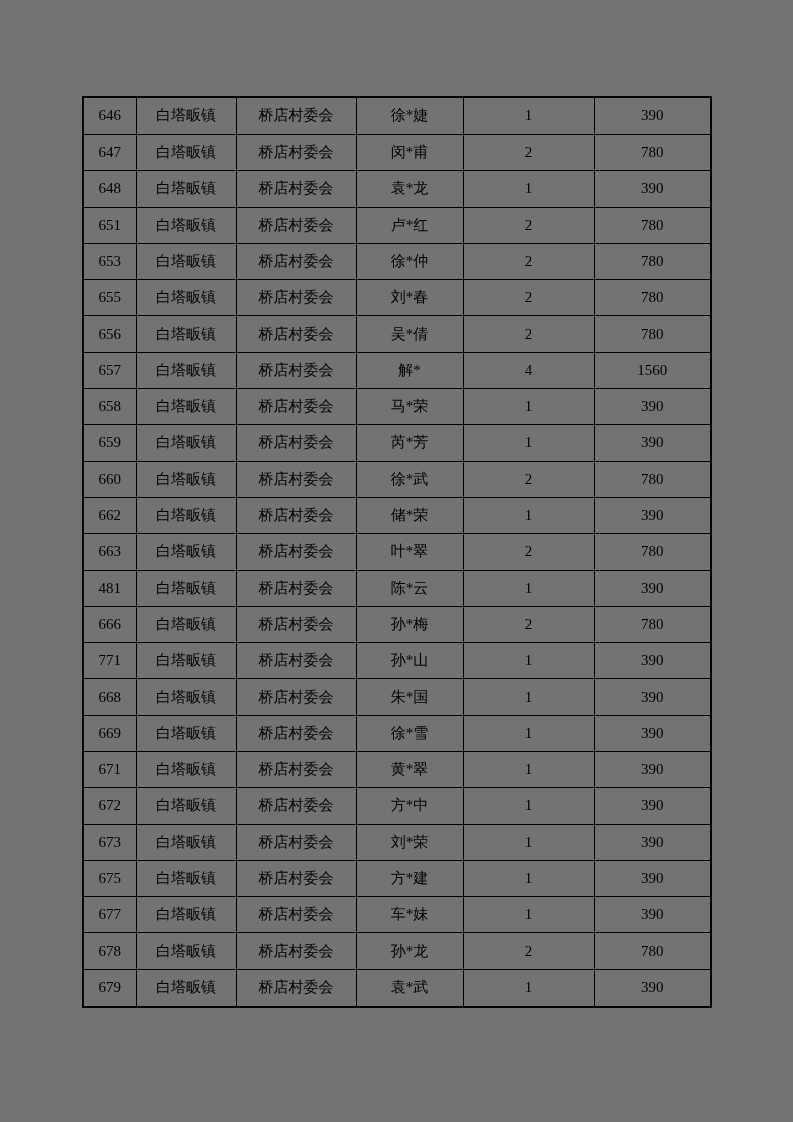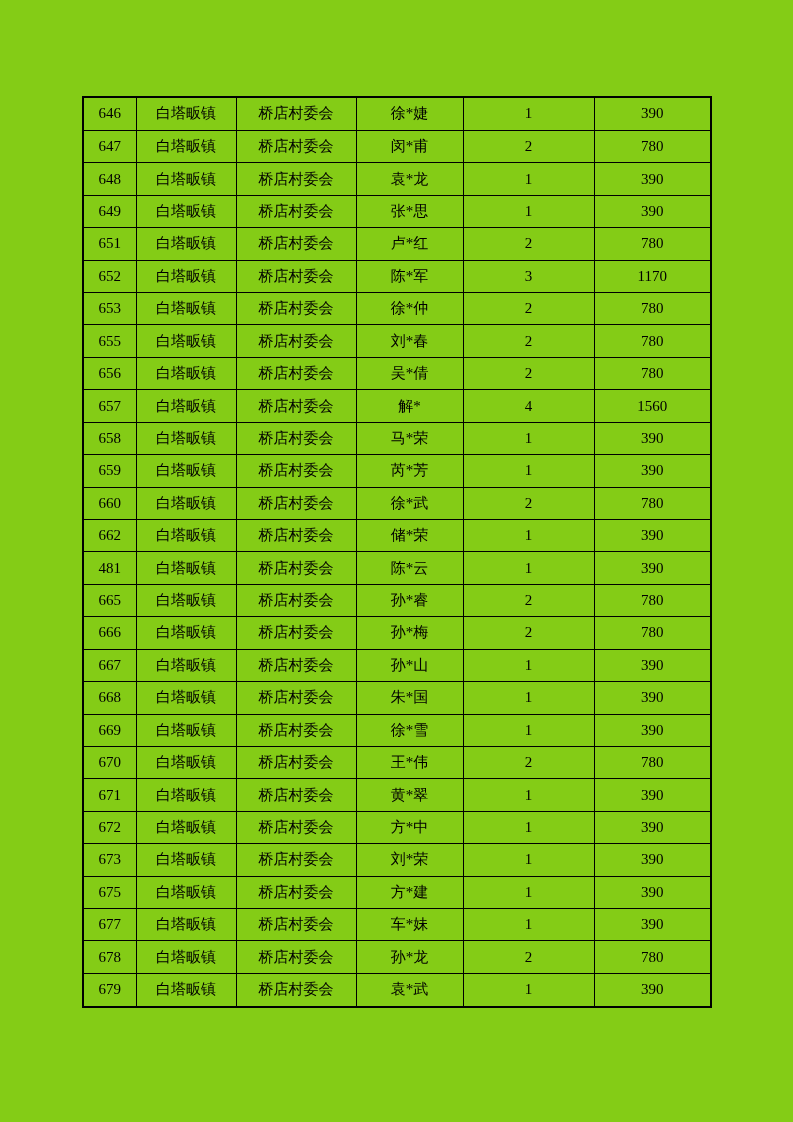--- a/index.html
+++ b/index.html
@@ -11,21 +11,21 @@
     height: 1122px;
     position: relative;
     background: #ffffff;
     font-family: "Liberation Serif", "DejaVu Serif", serif;
     color: #000000;
     overflow: hidden;
   }
   .page {
     position: absolute;
     inset: 0;
-    background: #84cc16;
+    background: #737373;
   }
   .table-wrap {
     position: absolute;
     left: 82px;
     top: 96px;
     width: 628px;
     height: 912px;
   }
   table.grid {
     width: 100%;
@@ -81,42 +81,26 @@
           </tr>
           <tr>
             <td class="c-serial">648</td>
             <td class="c-town">白塔畈镇</td>
             <td class="c-village">桥店村委会</td>
             <td class="c-name">袁*龙</td>
             <td class="c-count">1</td>
             <td class="c-amount">390</td>
           </tr>
           <tr>
-            <td class="c-serial">649</td>
-            <td class="c-town">白塔畈镇</td>
-            <td class="c-village">桥店村委会</td>
-            <td class="c-name">张*思</td>
-            <td class="c-count">1</td>
-            <td class="c-amount">390</td>
-          </tr>
-          <tr>
             <td class="c-serial">651</td>
             <td class="c-town">白塔畈镇</td>
             <td class="c-village">桥店村委会</td>
             <td class="c-name">卢*红</td>
             <td class="c-count">2</td>
             <td class="c-amount">780</td>
-          </tr>
-          <tr>
-            <td class="c-serial">652</td>
-            <td class="c-town">白塔畈镇</td>
-            <td class="c-village">桥店村委会</td>
-            <td class="c-name">陈*军</td>
-            <td class="c-count">3</td>
-            <td class="c-amount">1170</td>
           </tr>
           <tr>
             <td class="c-serial">653</td>
             <td class="c-town">白塔畈镇</td>
             <td class="c-village">桥店村委会</td>
             <td class="c-name">徐*仲</td>
             <td class="c-count">2</td>
             <td class="c-amount">780</td>
           </tr>
           <tr>
@@ -169,45 +153,45 @@
           </tr>
           <tr>
             <td class="c-serial">662</td>
             <td class="c-town">白塔畈镇</td>
             <td class="c-village">桥店村委会</td>
             <td class="c-name">储*荣</td>
             <td class="c-count">1</td>
             <td class="c-amount">390</td>
           </tr>
           <tr>
+            <td class="c-serial">663</td>
+            <td class="c-town">白塔畈镇</td>
+            <td class="c-village">桥店村委会</td>
+            <td class="c-name">叶*翠</td>
+            <td class="c-count">2</td>
+            <td class="c-amount">780</td>
+          </tr>
+          <tr>
             <td class="c-serial">481</td>
             <td class="c-town">白塔畈镇</td>
             <td class="c-village">桥店村委会</td>
             <td class="c-name">陈*云</td>
             <td class="c-count">1</td>
             <td class="c-amount">390</td>
           </tr>
           <tr>
-            <td class="c-serial">665</td>
-            <td class="c-town">白塔畈镇</td>
-            <td class="c-village">桥店村委会</td>
-            <td class="c-name">孙*睿</td>
-            <td class="c-count">2</td>
-            <td class="c-amount">780</td>
-          </tr>
-          <tr>
             <td class="c-serial">666</td>
             <td class="c-town">白塔畈镇</td>
             <td class="c-village">桥店村委会</td>
             <td class="c-name">孙*梅</td>
             <td class="c-count">2</td>
             <td class="c-amount">780</td>
           </tr>
           <tr>
-            <td class="c-serial">667</td>
+            <td class="c-serial">771</td>
             <td class="c-town">白塔畈镇</td>
             <td class="c-village">桥店村委会</td>
             <td class="c-name">孙*山</td>
             <td class="c-count">1</td>
             <td class="c-amount">390</td>
           </tr>
           <tr>
             <td class="c-serial">668</td>
             <td class="c-town">白塔畈镇</td>
             <td class="c-village">桥店村委会</td>
@@ -215,28 +199,20 @@
             <td class="c-count">1</td>
             <td class="c-amount">390</td>
           </tr>
           <tr>
             <td class="c-serial">669</td>
             <td class="c-town">白塔畈镇</td>
             <td class="c-village">桥店村委会</td>
             <td class="c-name">徐*雪</td>
             <td class="c-count">1</td>
             <td class="c-amount">390</td>
-          </tr>
-          <tr>
-            <td class="c-serial">670</td>
-            <td class="c-town">白塔畈镇</td>
-            <td class="c-village">桥店村委会</td>
-            <td class="c-name">王*伟</td>
-            <td class="c-count">2</td>
-            <td class="c-amount">780</td>
           </tr>
           <tr>
             <td class="c-serial">671</td>
             <td class="c-town">白塔畈镇</td>
             <td class="c-village">桥店村委会</td>
             <td class="c-name">黄*翠</td>
             <td class="c-count">1</td>
             <td class="c-amount">390</td>
           </tr>
           <tr>

